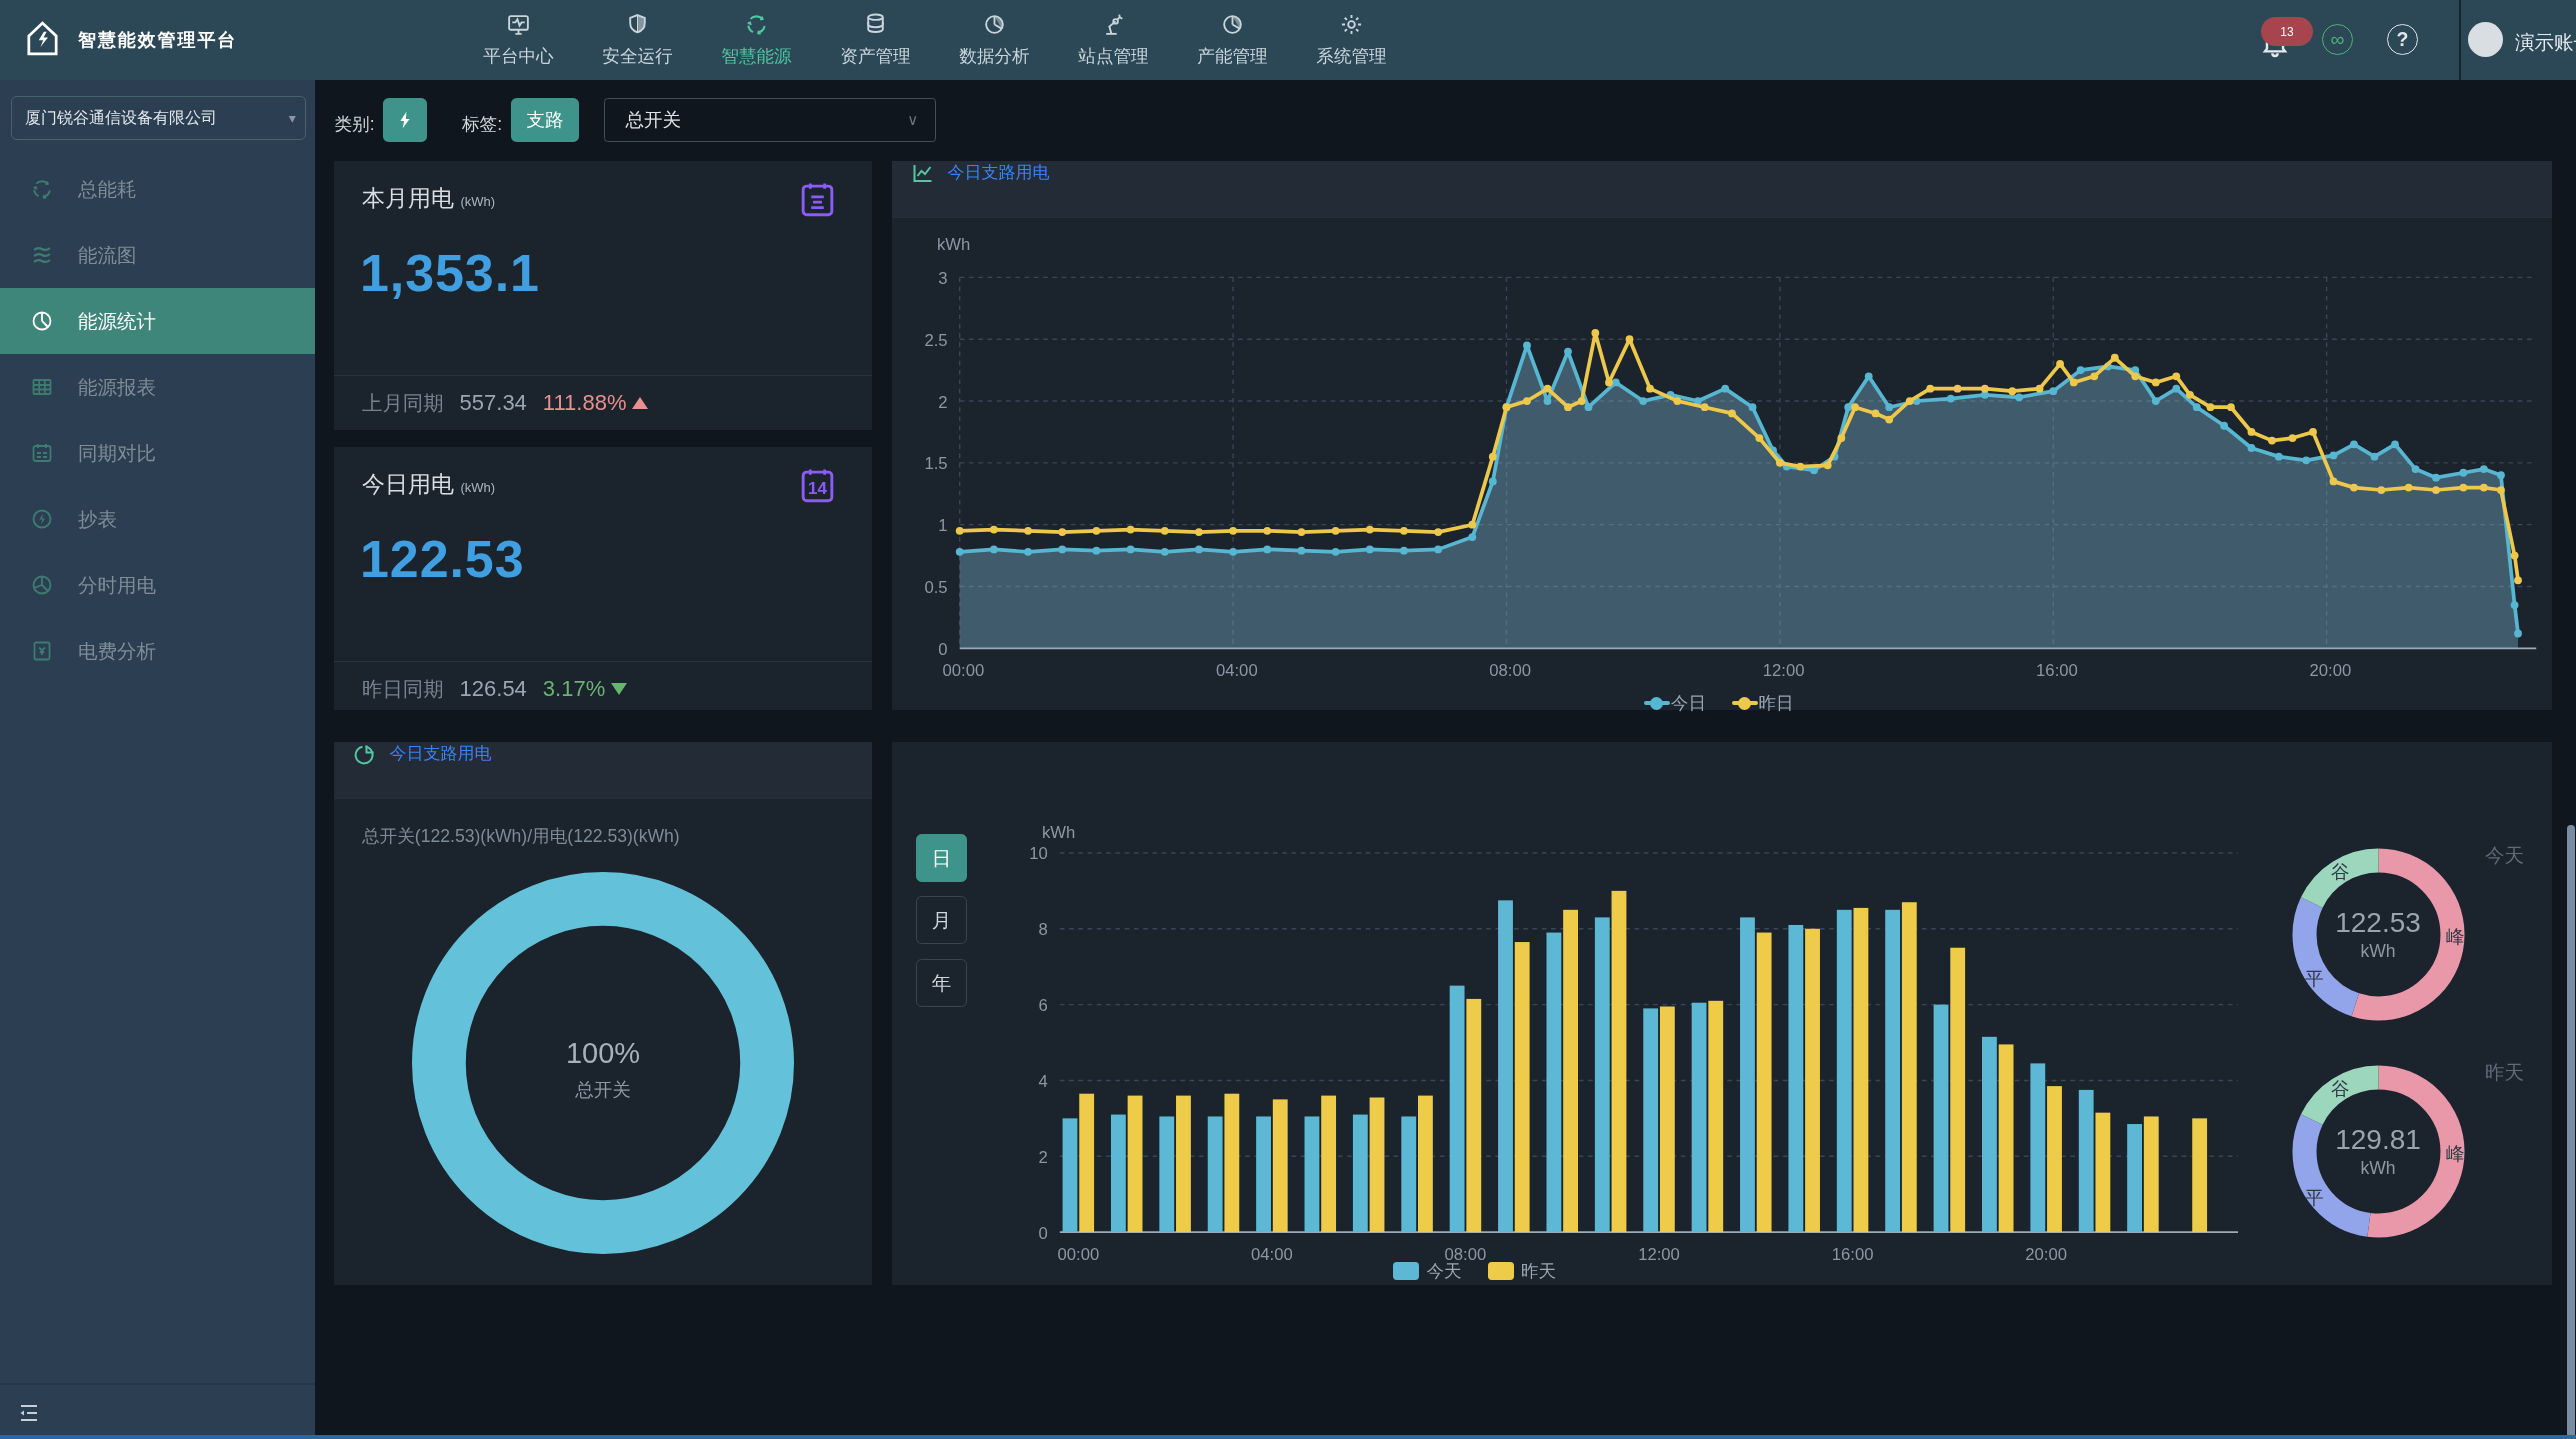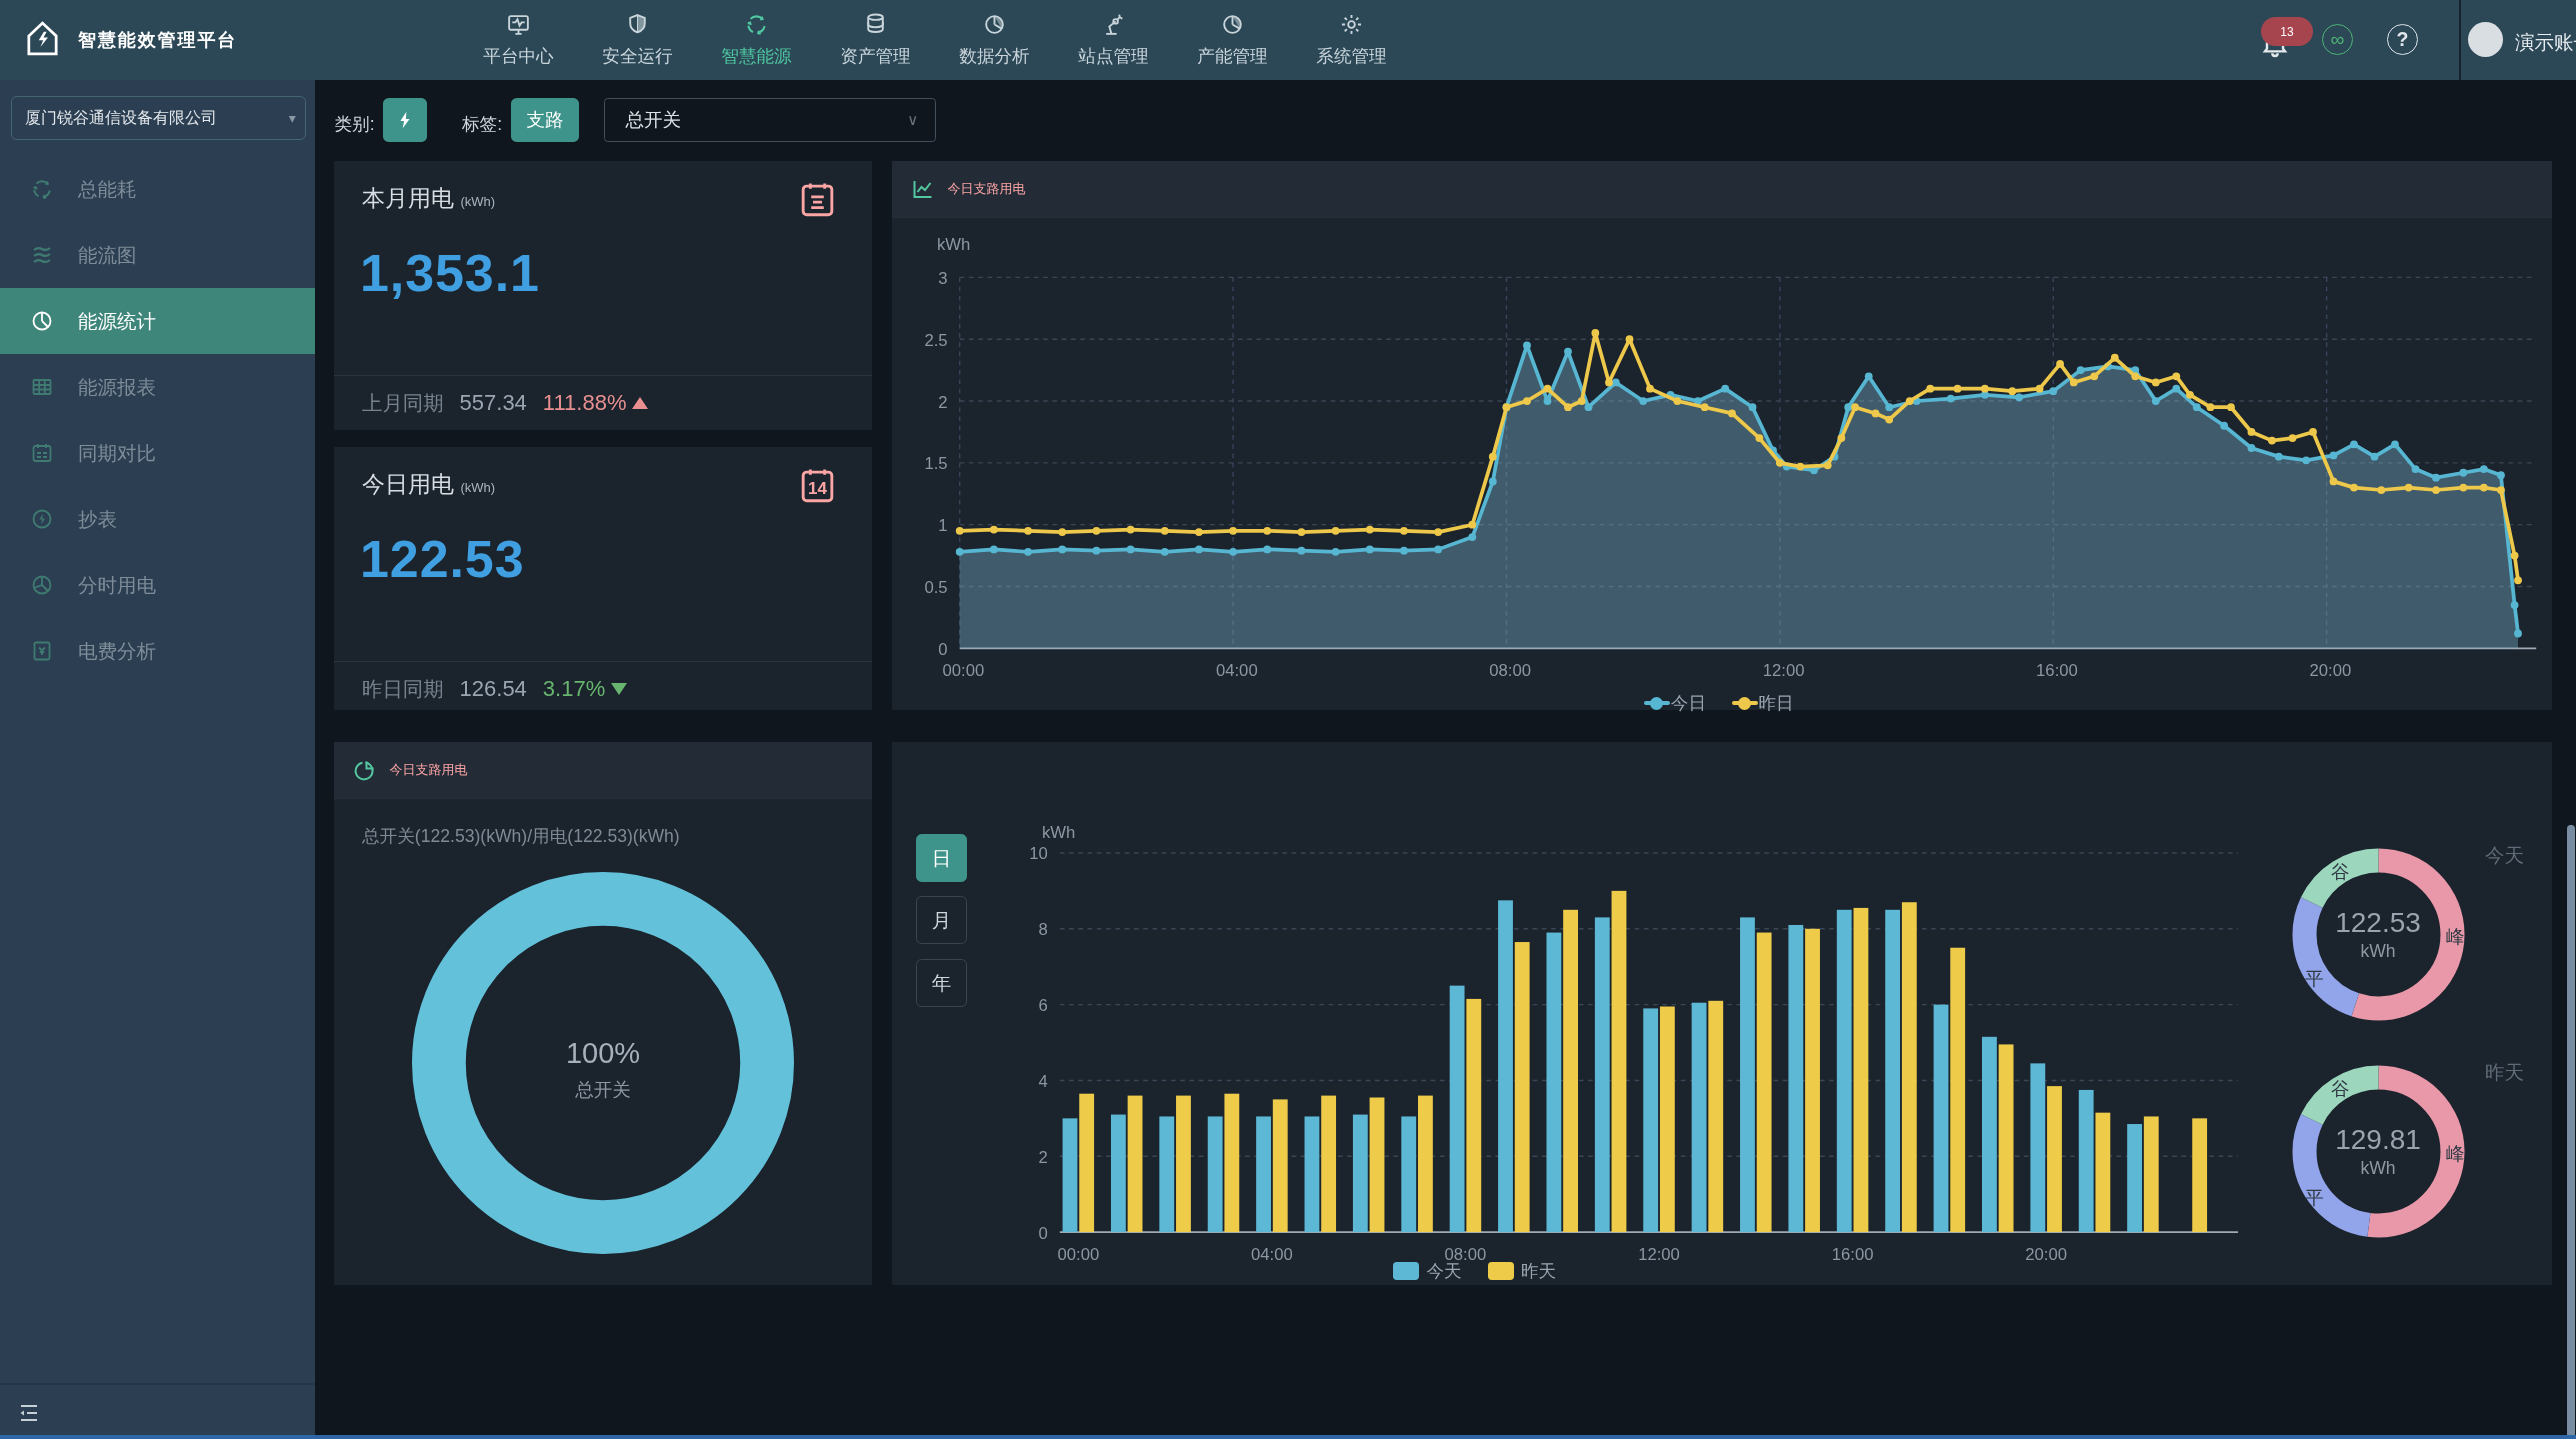--- a/index.html
+++ b/index.html
@@ -46,26 +46,26 @@
   .flt-lbl { position:absolute; color:#cfd6dc; font-size:17.6px; top:32px; }
   .flt-btn { position:absolute; top:17.6px; height:44px; background:#3e948a; border-radius:5.6px; color:#fff;
     display:flex; align-items:center; justify-content:center; cursor:pointer; }
   #switch-select { position:absolute; left:289px; top:17.6px; width:332px; height:44px; border:0.9px solid #444f5c; border-radius:3.7px;
     color:#dde3e8; font-size:18.5px; display:flex; align-items:center; padding:0 16.7px 0 20.4px; cursor:pointer; }
   #switch-select .chev { margin-left:auto; color:#6b7682; font-size:15px; }
 
   
   .card { position:absolute; background:#1b232d; }
   .card-hd { position:relative; height:57px; background:#232b37; border-bottom:0.9px solid #262e3a;
-    display:flex; align-items:center; padding-left:18.5px; gap:13px; color:#fca5a5; font-size:13px; }
+    display:flex; align-items:flex-start; padding-left:18.5px; gap:13px; color:#3b82f6; font-size:17px; }
   .card-hd svg { width:24px; height:24px; color:#53c79f; }
 
   .stat-title { position:absolute; left:28px; top:22px; color:#d8dee3; font-size:23px; }
   .stat-title .unit { font-size:13px; color:#a9b6c0; }
-  .stat-icon { position:absolute; right:33px; top:16.7px; color:#fca5a5; }
+  .stat-icon { position:absolute; right:33px; top:16.7px; color:#8b5cf6; }
   .stat-value { position:absolute; left:26px; top:82px; color:#3f9fe0; font-size:52px; font-weight:bold; letter-spacing:0.9px; }
   .stat-divider { position:absolute; left:0; top:214px; width:100%; height:0.9px; background:#2a3340; }
   .stat-foot { position:absolute; left:28px; top:214px; height:55px; display:flex; align-items:center; gap:16px; }
   .stat-foot .lab { color:#76838e; font-size:20.4px; }
   .stat-foot .val { color:#9aa6b1; font-size:22px; }
   .pct-up { color:#e89090; font-size:22px; display:flex; align-items:center; gap:5.6px; }
   .pct-down { color:#67b56e; font-size:22px; display:flex; align-items:center; gap:5.6px; }
   .tri-up { width:0; height:0; border-left:8.3px solid transparent; border-right:8.3px solid transparent; border-bottom:12px solid #e89090; }
   .tri-down { width:0; height:0; border-left:8.3px solid transparent; border-right:8.3px solid transparent; border-top:12px solid #67b56e; }
 

